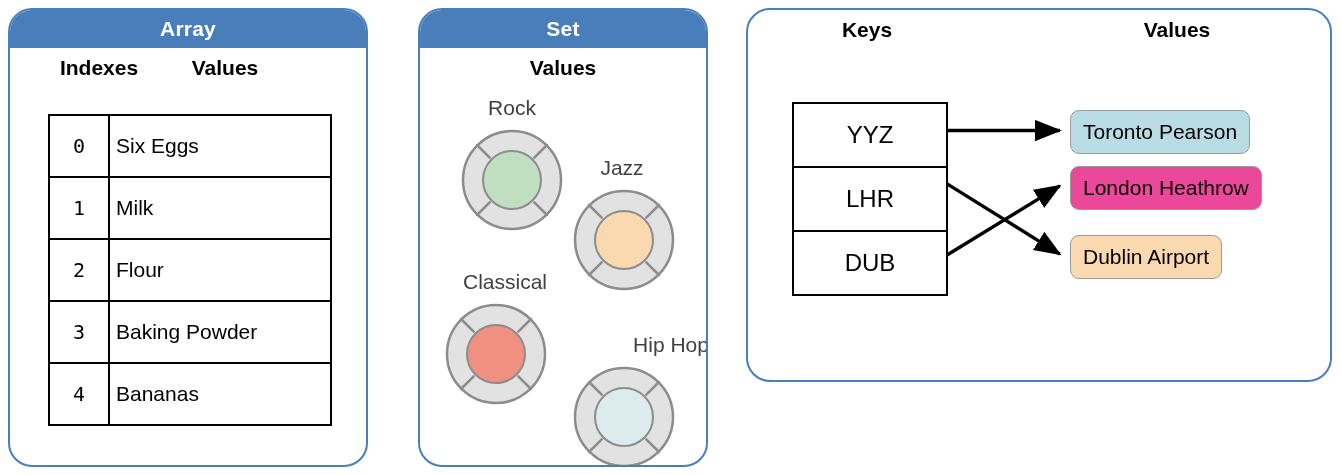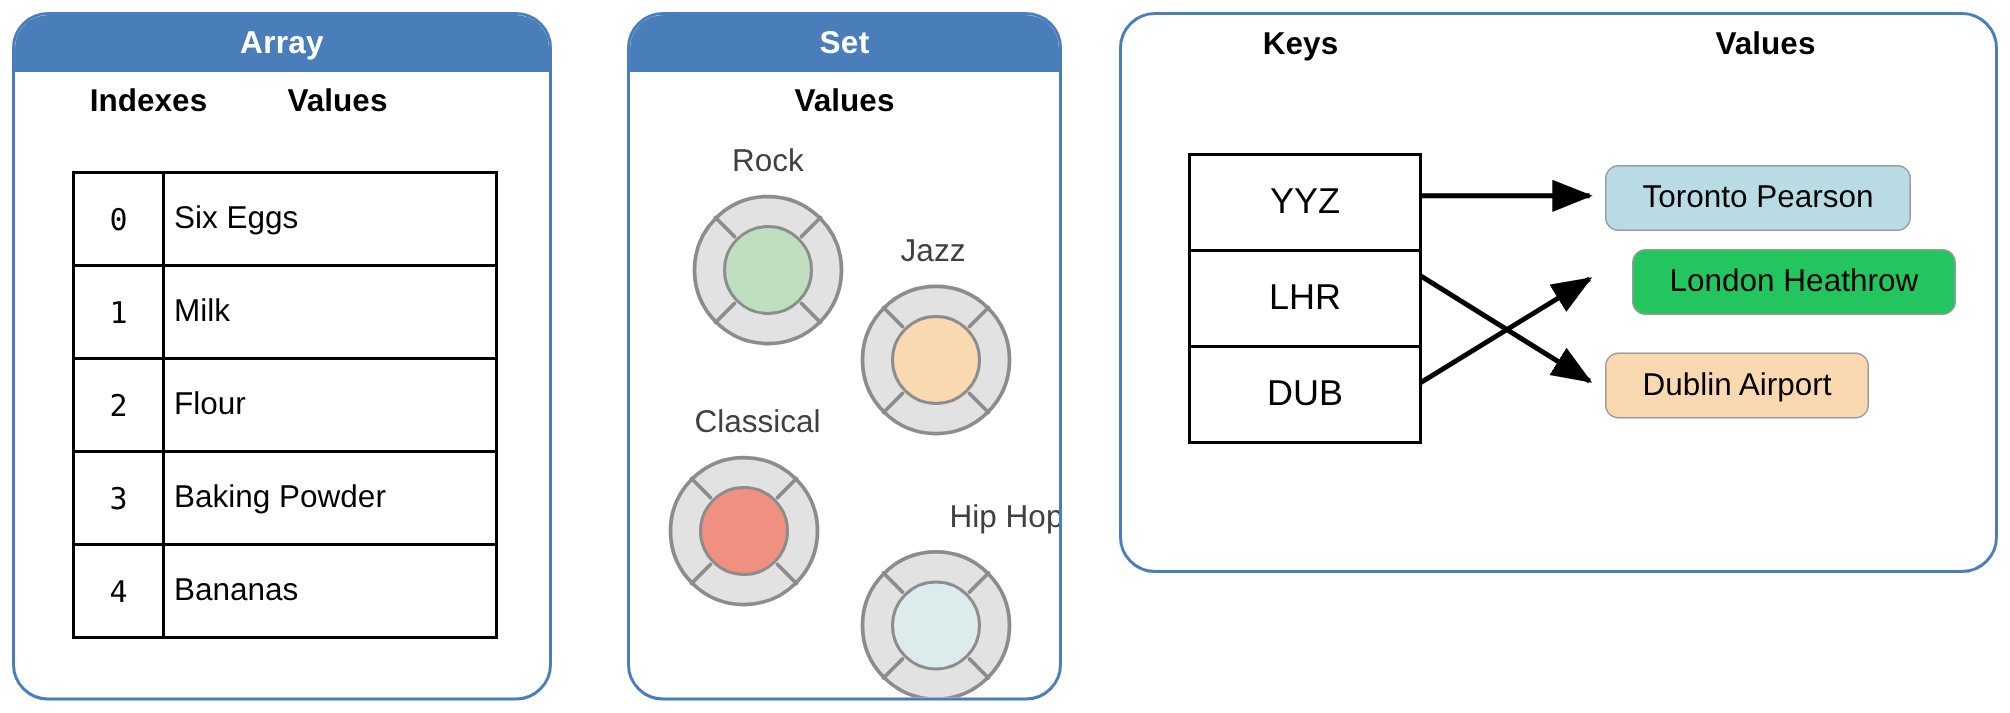--- a/index.html
+++ b/index.html
@@ -110,21 +110,21 @@
 
   .pill {
     position: absolute;
     box-sizing: border-box;
     border: 1.5px solid #9a9a9a;
     border-radius: 9px;
     font-size: 21px;
     color: #000000;
     display: flex;
     align-items: center;
-    padding: 0 24px;
+    padding: 0 12px;
     height: 44px;
     white-space: nowrap;
   }
 
   .arrows {
     position: absolute;
     left: 0; top: 0;
     width: 100%; height: 100%;
     pointer-events: none;
   }
@@ -255,16 +255,16 @@
       </defs>
 
       <line x1="200" y1="122" x2="314" y2="122" stroke="#000000" stroke-width="3.4" marker-end="url(#ah)"></line>
 
       <line x1="200" y1="176" x2="314" y2="247" stroke="#000000" stroke-width="3.4" marker-end="url(#ah)"></line>
 
       <line x1="200" y1="248" x2="314" y2="178" stroke="#000000" stroke-width="3.4" marker-end="url(#ah)"></line>
     </svg>
 
     <div class="pill" style="left: 322px; top: 100px; background: rgb(184, 219, 228);">Toronto Pearson</div>
-    <div class="pill" style="left: 340px; top: 156px; background: #22c55e;">London Heathrow</div>
+    <div class="pill" style="left: 322px; top: 156px; background: #ec4899;">London Heathrow</div>
     <div class="pill" style="left: 322px; top: 225px; background: rgb(250, 217, 176);">Dublin Airport</div>
   </div>
 </div>
 
 </body></html>

